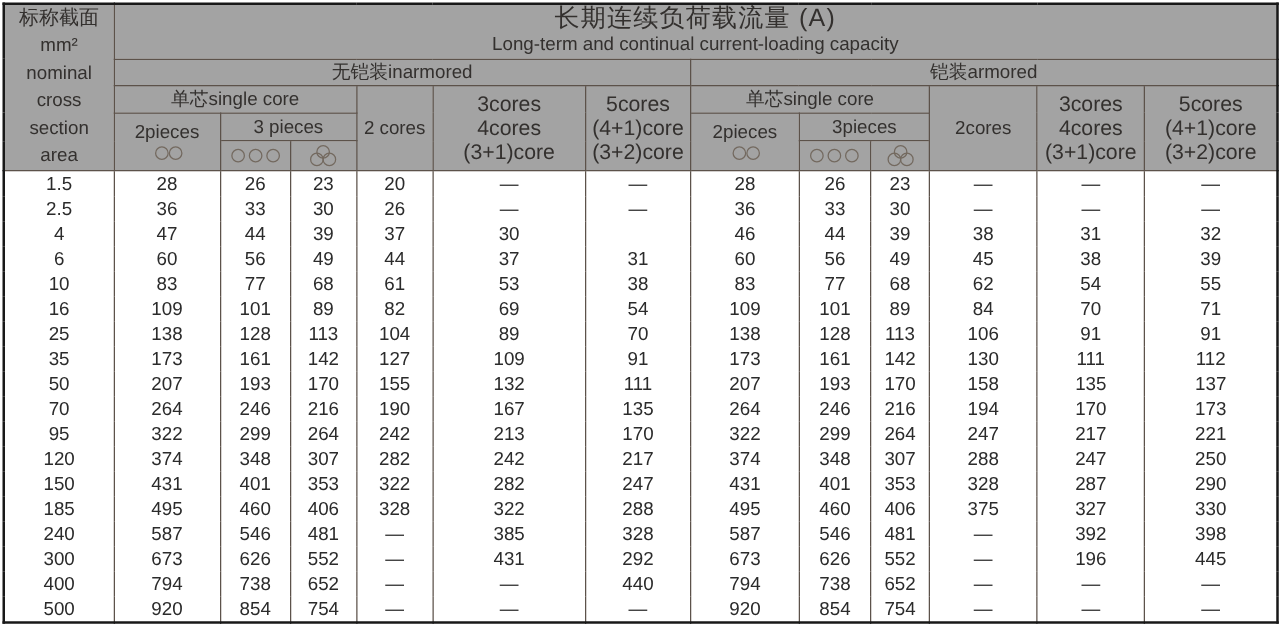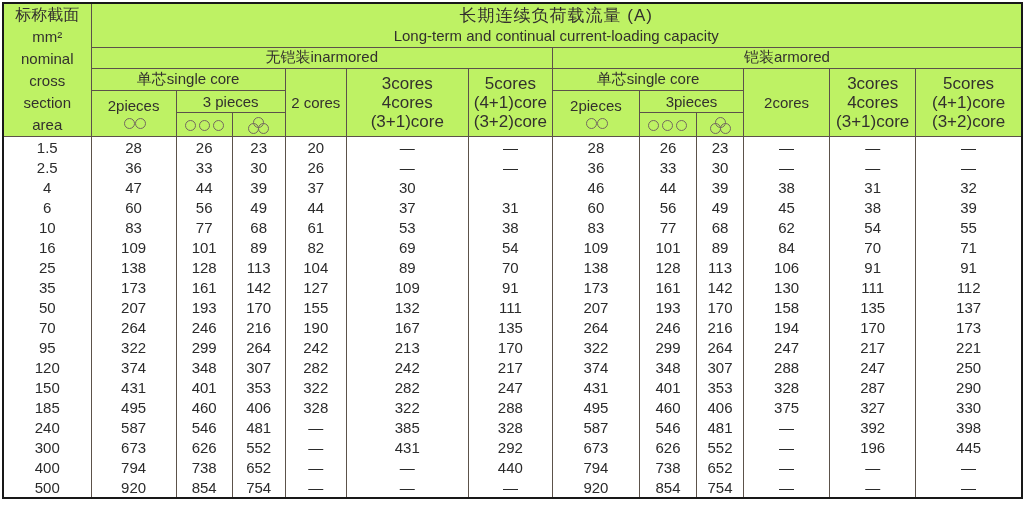--- a/index.html
+++ b/index.html
@@ -5,21 +5,21 @@
   html, body { margin:0; padding:0; background:#ffffff; }
   body { font-family:"Liberation Sans", sans-serif; color:#2b2b2b; }
   .wrap { width:1025px; height:505px; box-sizing:border-box; padding:2px; overflow:hidden; }
   table.cap {
     border-collapse:collapse;
     table-layout:fixed;
     width:1021px;
     border:2px solid #181818;
   }
   table.cap th {
-    background:#bef264;
+    background:#a3a3a3;
     border:1px solid #5c524a;
     font-weight:normal;
     color:#33302e;
     padding:0 2px;
     text-align:center;
     vertical-align:middle;
   }
   table.cap td {
     border-left:1px solid #5c524a;
     border-right:1px solid #5c524a;
@@ -27,21 +27,21 @@
     border-bottom:none;
     text-align:center;
     vertical-align:middle;
     font-size:15px;
     padding:0;
     height:20px;
     color:#2b2b2b;
     background:#ffffff;
   }
   td.dash { color:#8a8a8a; }
-  .title-zh { font-size:17px; letter-spacing:1px; line-height:21px; }
+  .title-zh { font-size:20px; letter-spacing:1px; line-height:21px; }
   .title-en { font-size:15px; line-height:19px; }
   .rowhead { font-size:15px; line-height:22px; }
   .rowhead .zh { font-size:16px; }
   .sec-label { font-size:15px; }
   .grp-label { font-size:15px; }
   .pieces-label { font-size:15px; line-height:19px; }
   .multiline { white-space:pre-line; font-size:17px; line-height:19px; }
   
   .circ {
     display:inline-block; width:9px; height:9px;

